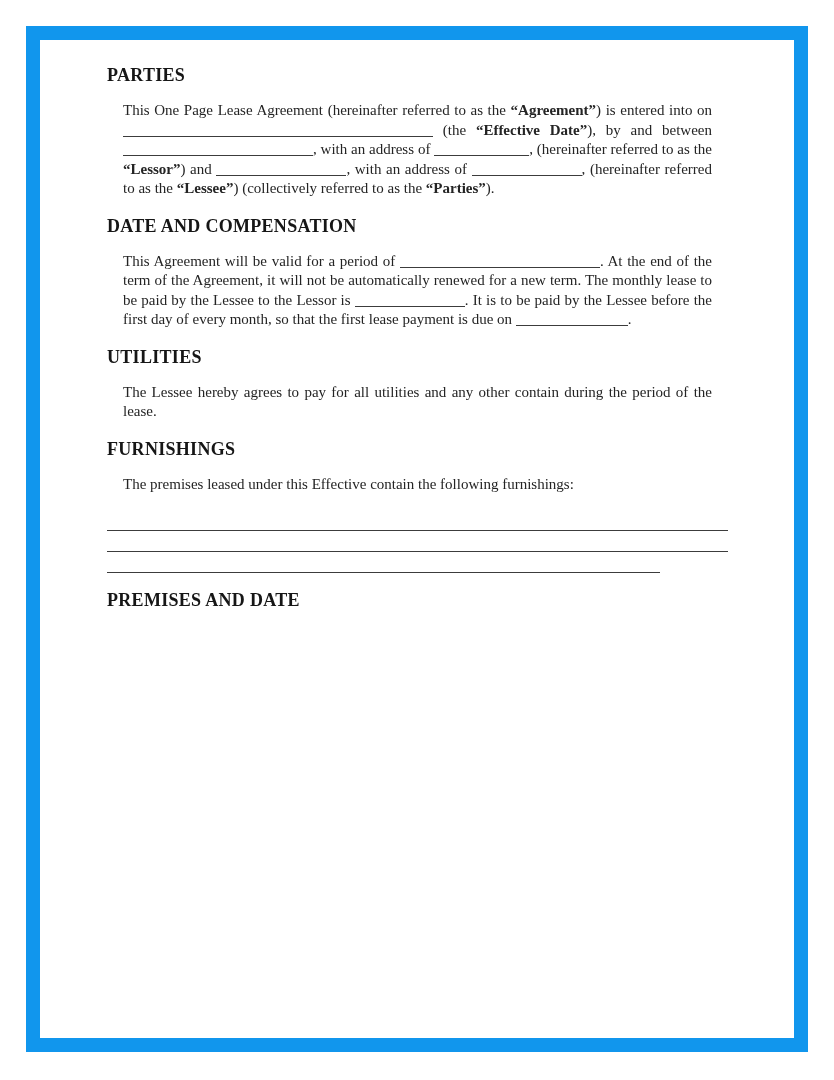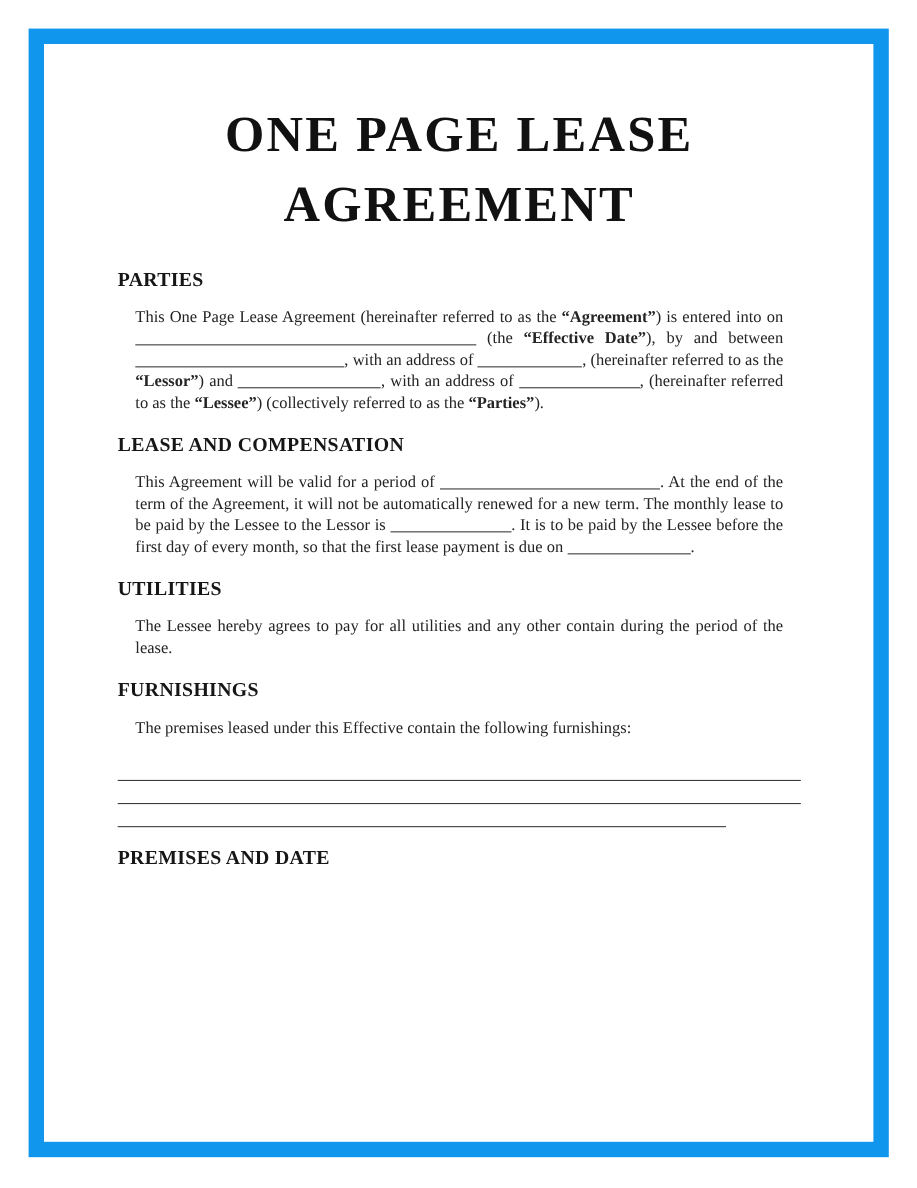--- a/index.html
+++ b/index.html
@@ -76,33 +76,29 @@
   }
 </style>
 </head>
 <body>
 
 <div class="page">
   <div class="frame"></div>
 
   <div class="content">
 
-    <h1 class="doc-title">
-      <span>ONE PAGE LEASE</span><br>
-      <span>AGREEMENT</span>
-    </h1>
 
     <div>
       <h2 class="section-heading first">PARTIES</h2>
       <p class="para"><span>This One Page Lease Agreement (hereinafter referred to as the </span><strong>“Agreement”</strong><span>) is entered into on </span><span class="blank" style="width: 310px;"></span><span> (the </span><strong>“Effective Date”</strong><span>), by and between </span><span class="blank" style="width: 190px;"></span><span>, with an address of </span><span class="blank" style="width: 95px;"></span><span>, (hereinafter referred to as the </span><strong>“Lessor”</strong><span>) and </span><span class="blank" style="width: 130px;"></span><span>, with an address of </span><span class="blank" style="width: 110px;"></span><span>, (hereinafter referred to as the </span><strong>“Lessee”</strong><span>) (collectively referred to as the </span><strong>“Parties”</strong><span>).</span></p>
     </div>
 
 
     <div>
-      <h2 class="section-heading later">LEASE AND COMPENSATION</h2>
+      <h2 class="section-heading later">DATE AND COMPENSATION</h2>
       <p class="para"><span>This Agreement will be valid for a period of </span><span class="blank" style="width: 200px;"></span><span>. At the end of the term of the Agreement, it will not be automatically renewed for a new term. The monthly lease to be paid by the Lessee to the Lessor is </span><span class="blank" style="width: 110px;"></span><span>. It is to be paid by the Lessee before the first day of every month, so that the first lease payment is due on </span><span class="blank" style="width: 112px;"></span><span>.</span></p>
     </div>
 
     <div>
       <h2 class="section-heading later">UTILITIES</h2>
       <p class="para"><span>The Lessee hereby agrees to pay for all utilities and any other contain during the period of the lease.</span></p>
     </div>
 
     <div>
       <h2 class="section-heading later">FURNISHINGS</h2>

